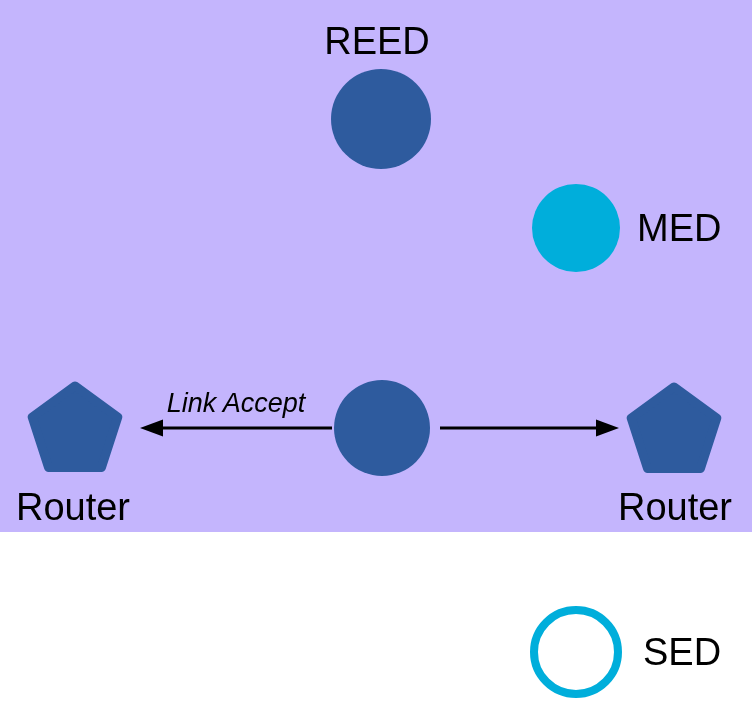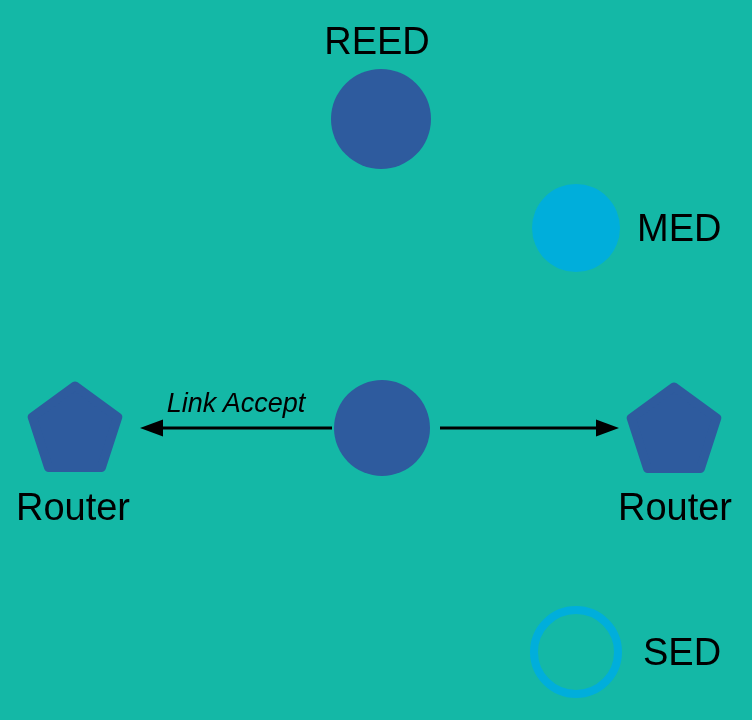--- a/index.html
+++ b/index.html
@@ -7,22 +7,22 @@
     padding: 0;
     background: #ffffff;
     width: 752px;
     height: 720px;
     overflow: hidden;
     font-family: "Liberation Sans", "DejaVu Sans", sans-serif;
   }
   .stage {
     position: relative;
     width: 752px;
-    height: 720px;
-    background: #14b8a6;
+    height: 532px;
+    background: #c4b5fd;
   }
   svg { display: block; }
   .node-label {
     font-family: "Liberation Sans", "DejaVu Sans", sans-serif;
     font-size: 38px;
     fill: #000000;
   }
   .edge-label {
     font-family: "Liberation Sans", "DejaVu Sans", sans-serif;
     font-size: 27px;

